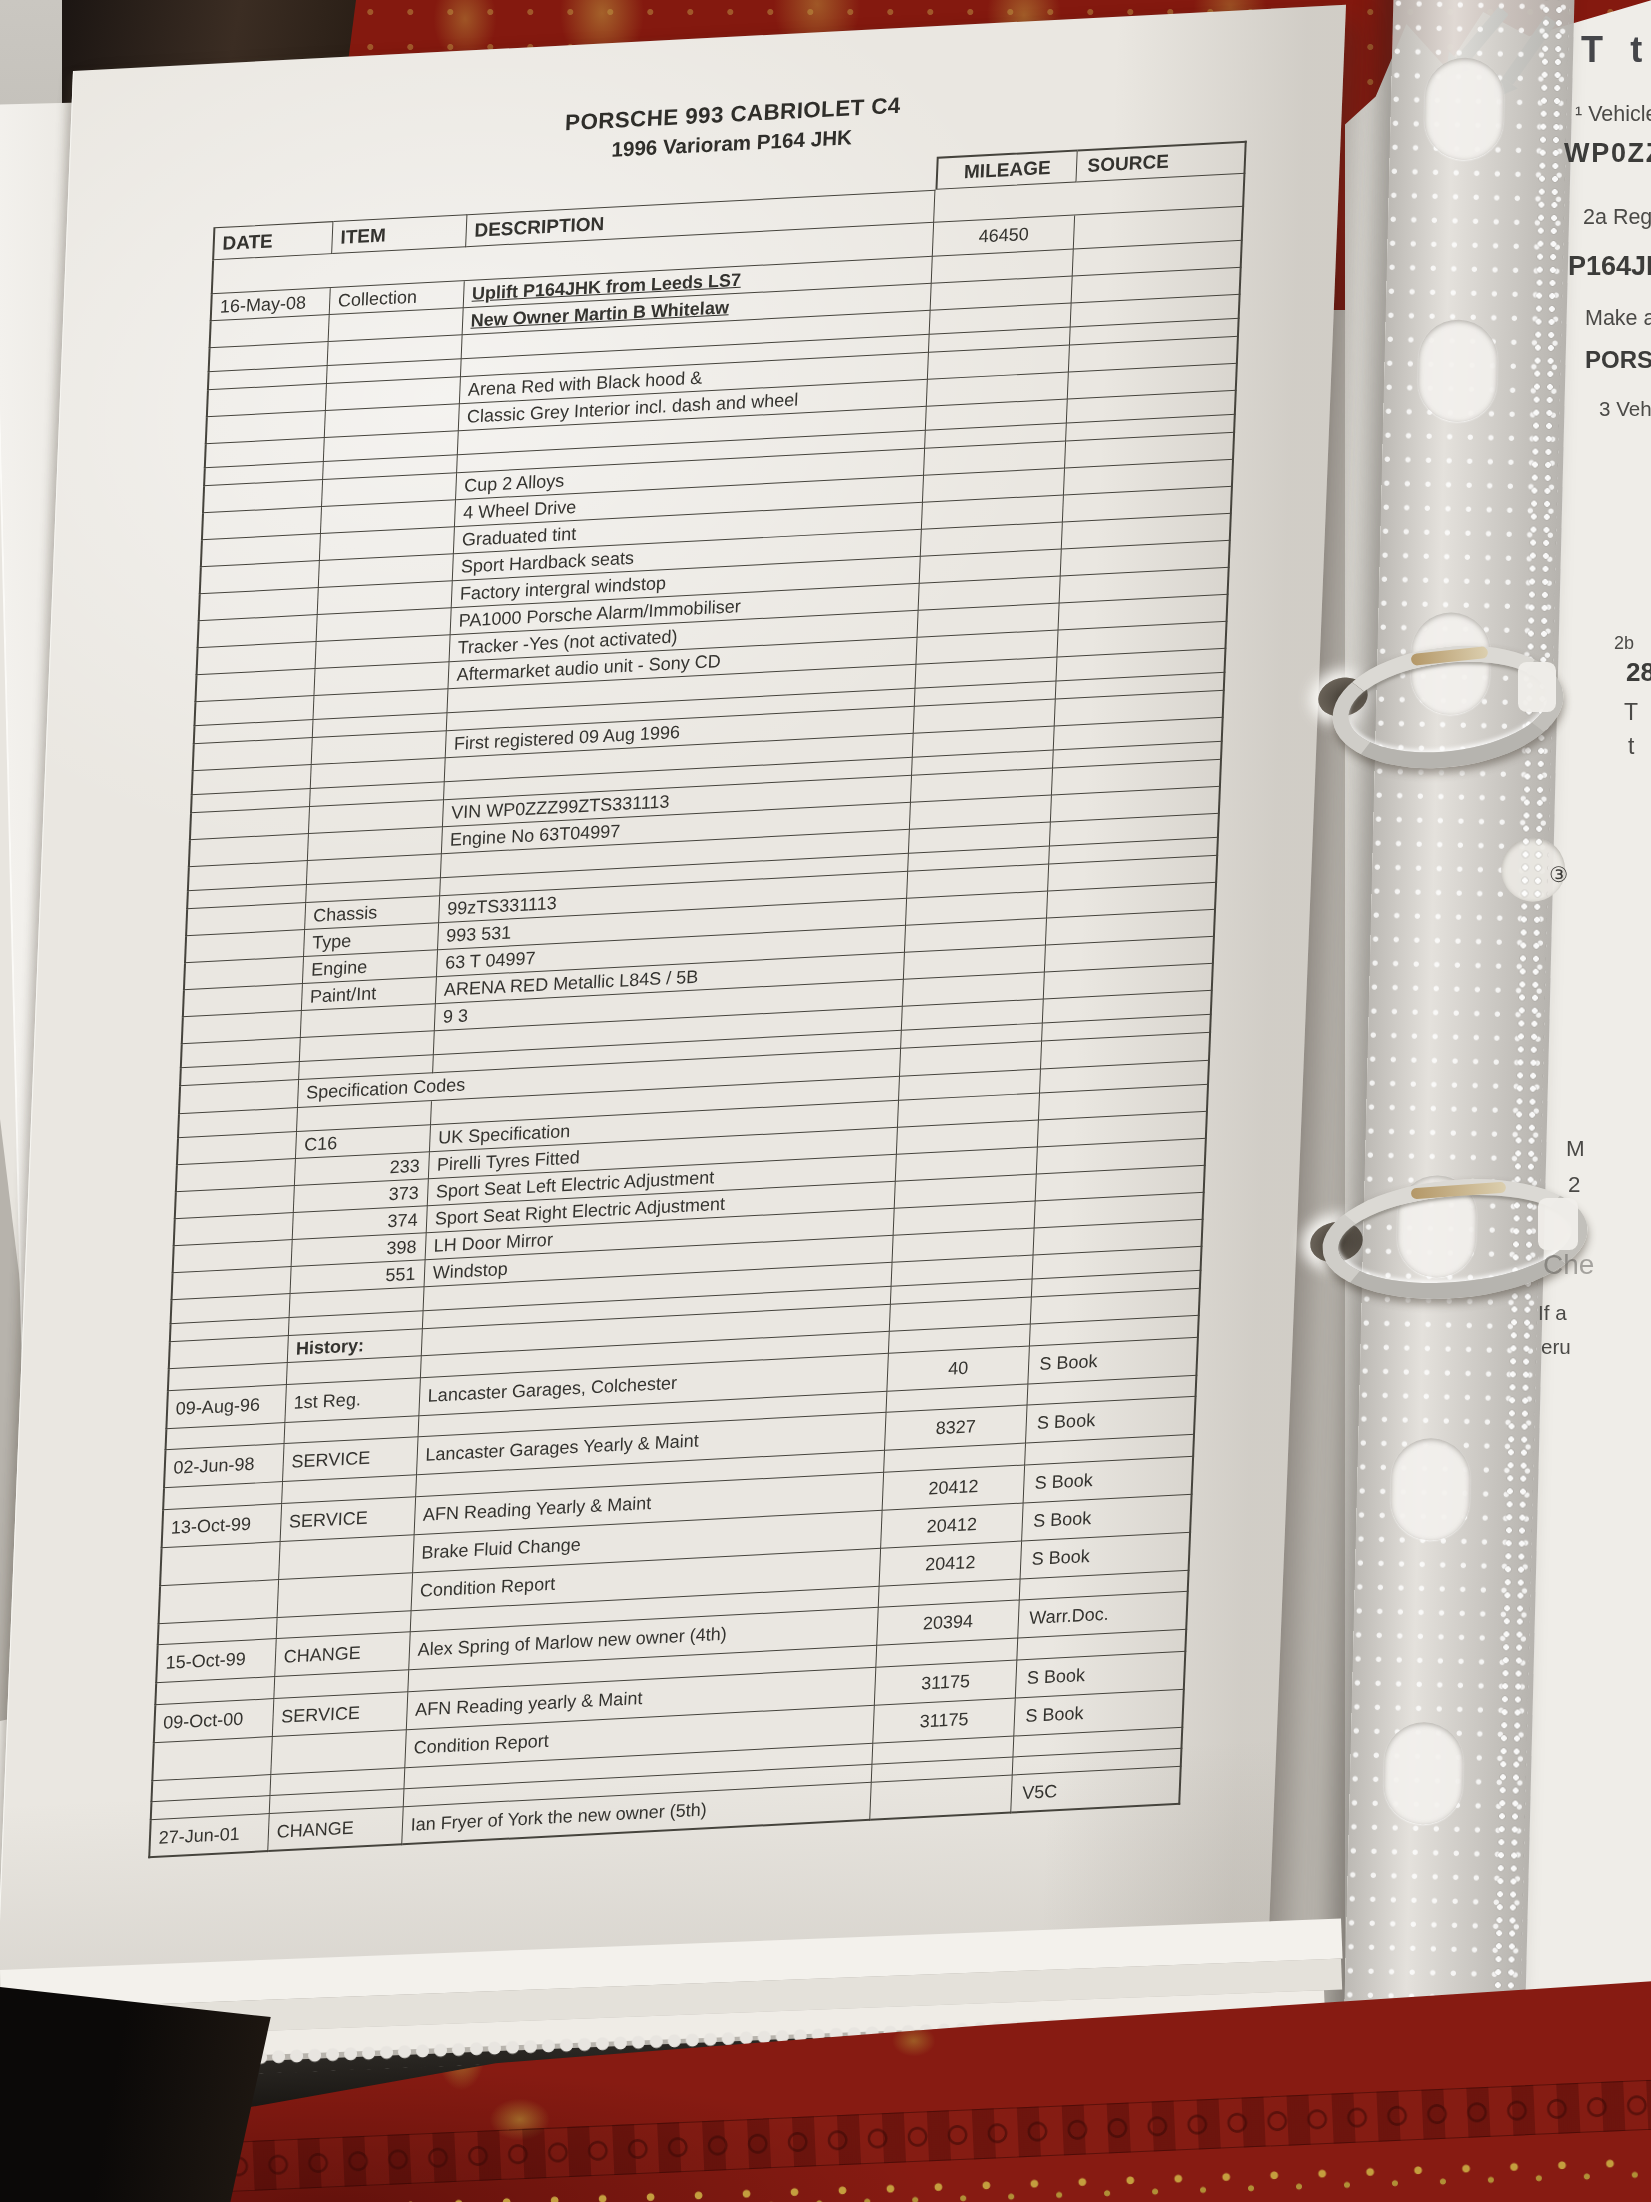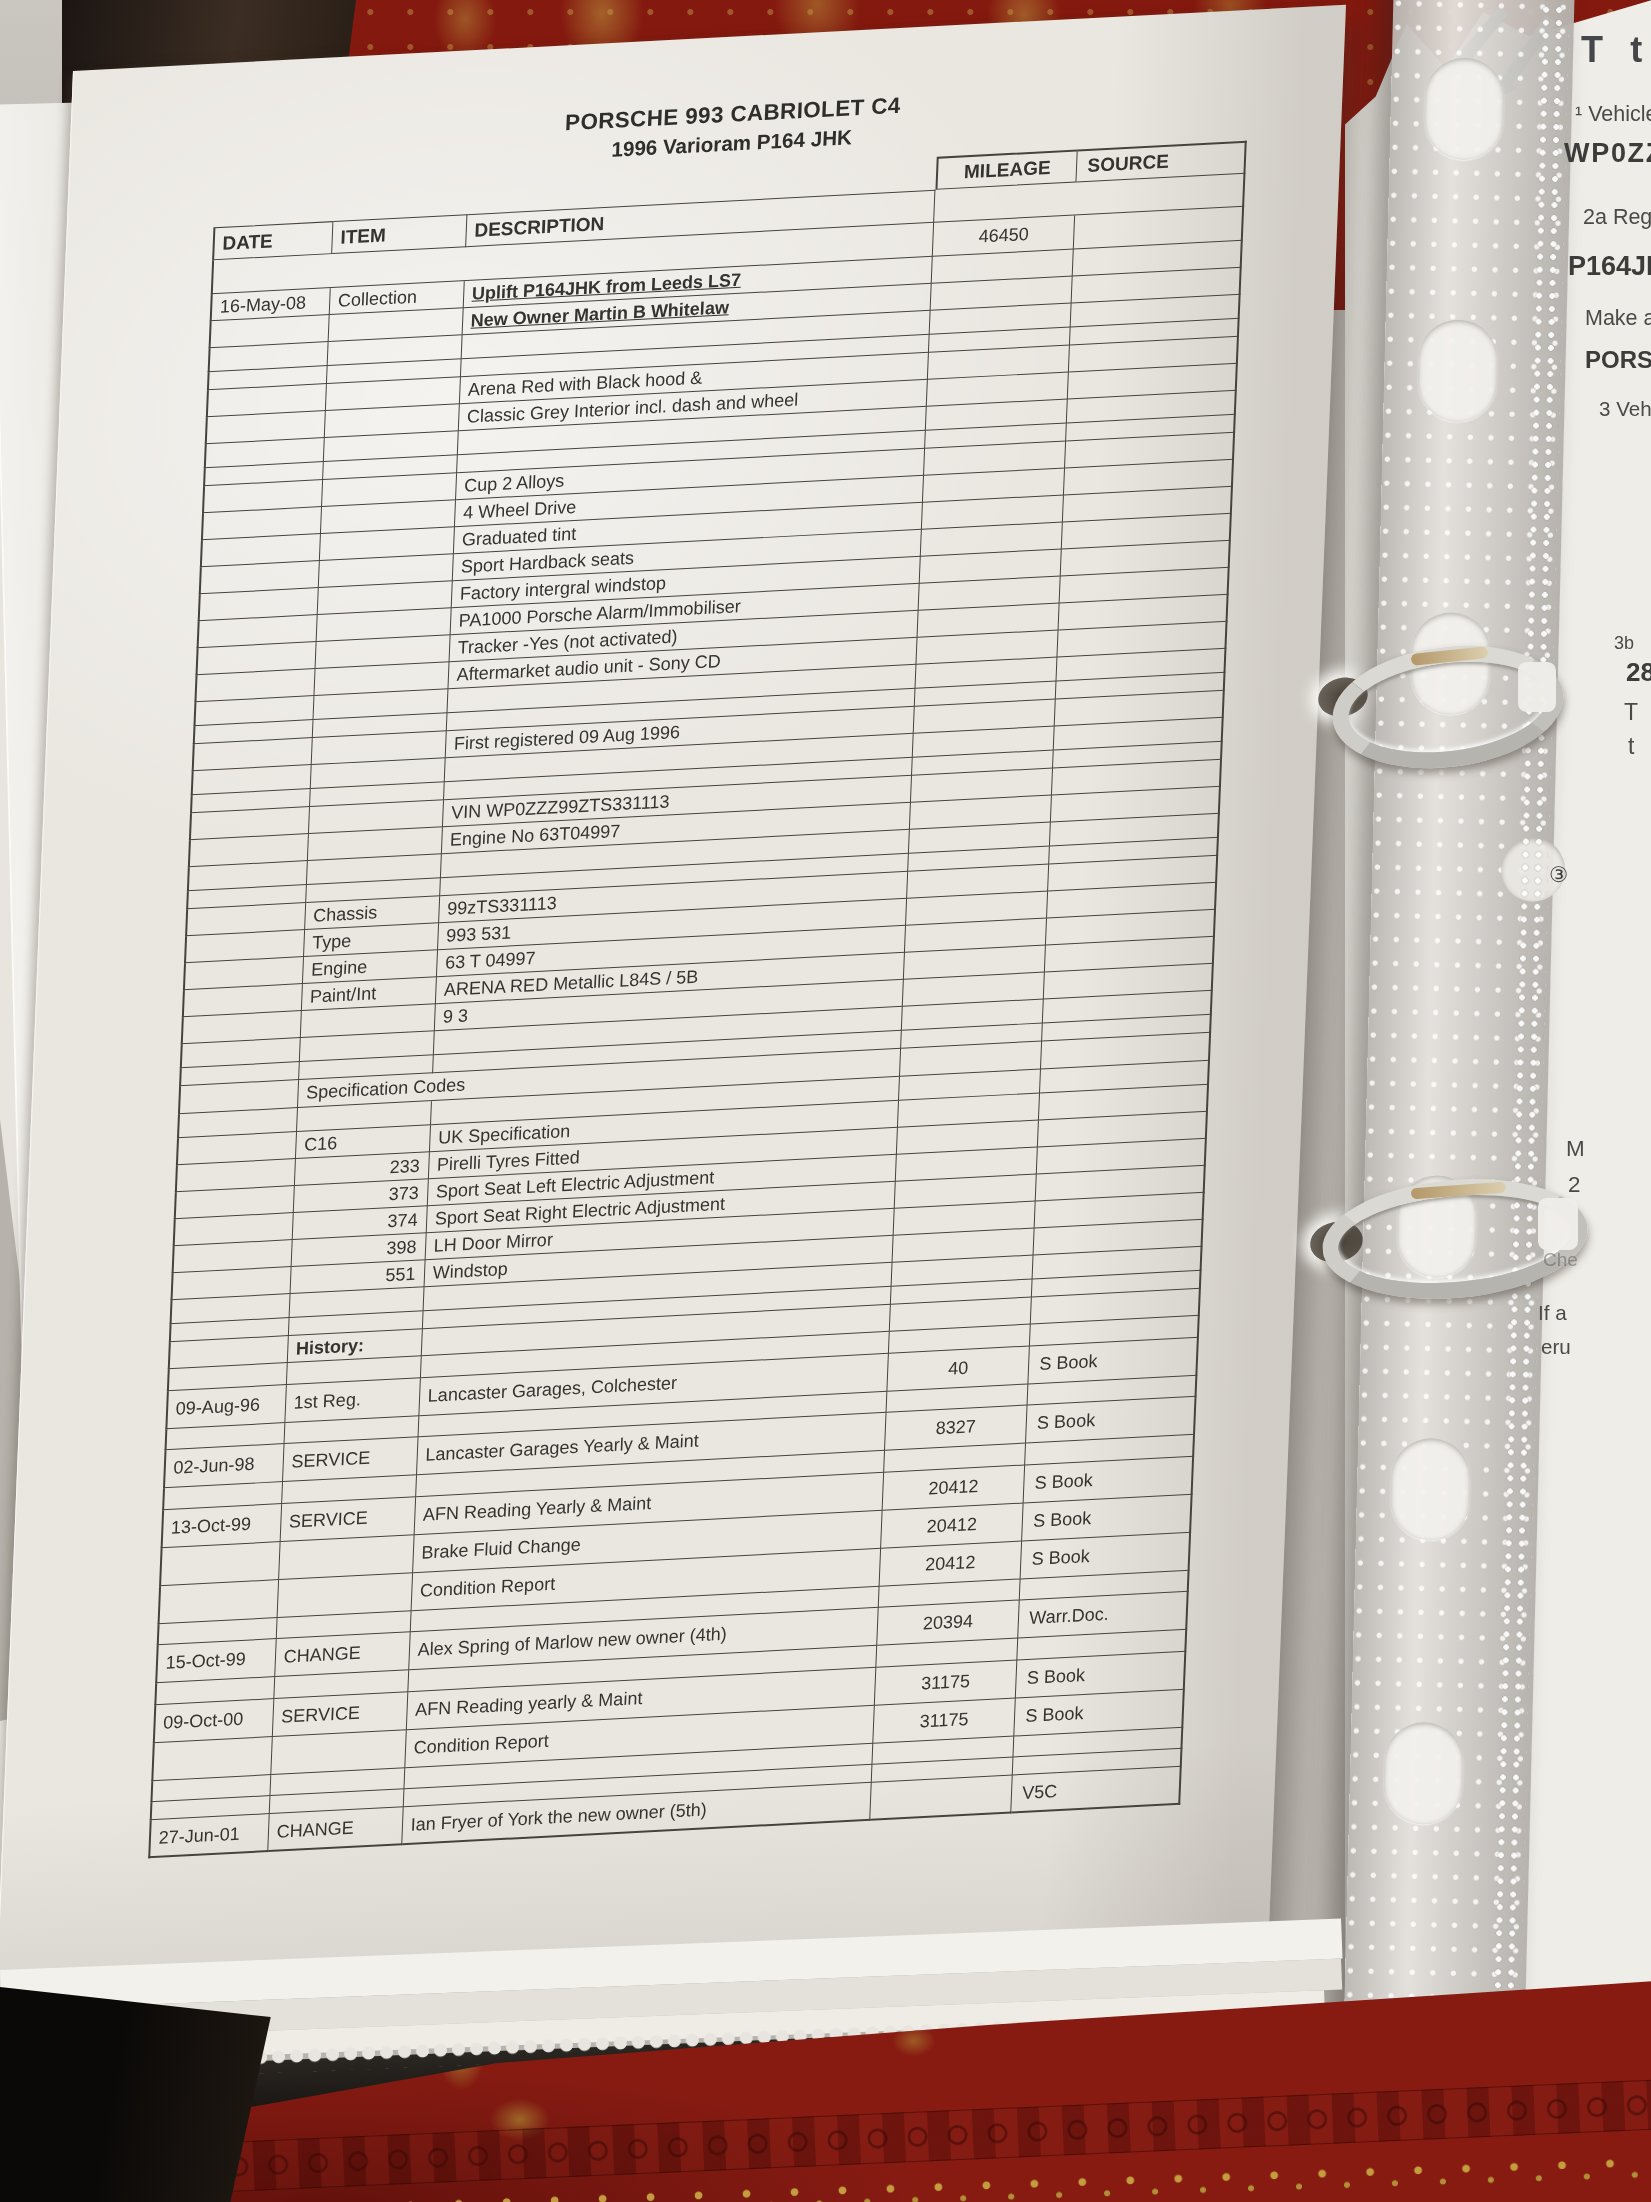--- a/index.html
+++ b/index.html
@@ -41,21 +41,21 @@
   .f4{left:1568px;top:251px;font-size:27px;font-weight:700;color:#3c3c3a;}
   .f5{left:1585px;top:306px;font-size:21.5px;}
   .f6{left:1585px;top:346px;font-size:24px;font-weight:700;color:#3c3c3a;}
   .f7{left:1599px;top:397px;font-size:20.6px;}
   .f8{left:1614px;top:633px;font-size:18px;}
   .f9{left:1626px;top:657px;font-size:26px;font-weight:700;color:#3c3c3a;}
   .f10{left:1624px;top:699px;font-size:23px;}
   .f11{left:1628px;top:733px;font-size:23px;}
   .f12{left:1566px;top:1136px;font-size:22.4px;}
   .f13{left:1568px;top:1172px;font-size:22.4px;}
-  .f14{left:1543px;top:1249px;font-size:19px;color:rgba(90,88,84,.5);}
+  .f14{left:1543px;top:1249px;font-size:28px;color:rgba(90,88,84,.5);}
   .f15{left:1538px;top:1301px;font-size:20.6px;}
   .f16{left:1541px;top:1335px;font-size:20.6px;}
   .f17{left:1549px;top:862px;font-size:21.5px;color:#3c3b38;}
 
   .arrow{z-index:3;}
   .arrow .tail{width:13px;height:67px;border-radius:1.7px;}
   .arrow .head{width:0;height:0;border-left:14.6px solid transparent;border-right:14.6px solid transparent;margin-left:-8.6px;}
   .arrowA{left:1468px;top:1.7px;transform:rotate(40deg);}
   .arrowA .tail{background:#3f6e7d;}
   .arrowA .head{border-top:22.4px solid #3f6e7d;}
@@ -192,21 +192,21 @@
       <div class="head"></div>
     </div>
   <span class="frag f0">T t</span>
   <span class="frag f1">¹ Vehicle</span>
   <span class="frag f2">WP0ZZZ</span>
   <span class="frag f3">2a Regist</span>
   <span class="frag f4">P164JH</span>
   <span class="frag f5">Make a</span>
   <span class="frag f6">PORSC</span>
   <span class="frag f7">3 Veh</span>
-  <span class="frag f8">3b</span>
+  <span class="frag f8">2b</span>
   <span class="frag f9">28</span>
   <span class="frag f10">T</span>
   <span class="frag f11">t</span>
 
   <div class="abs paper">
     <div class="title-line title1">PORSCHE 993 CABRIOLET C4</div>
     <div class="title-line title2">1996 Varioram P164 JHK</div>
     <div class="table">
         <div class="trow k-msheader">
           <div class="cell spacer"></div>

